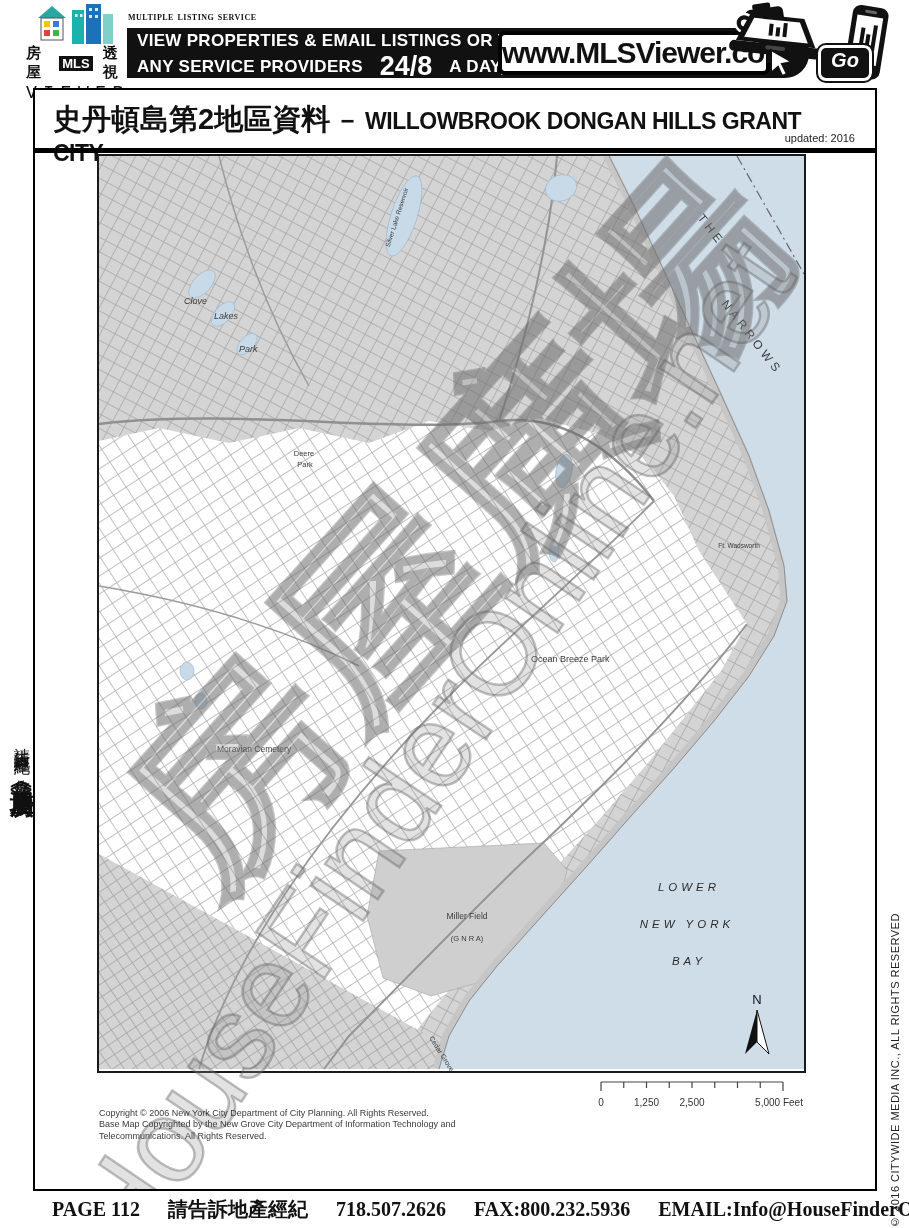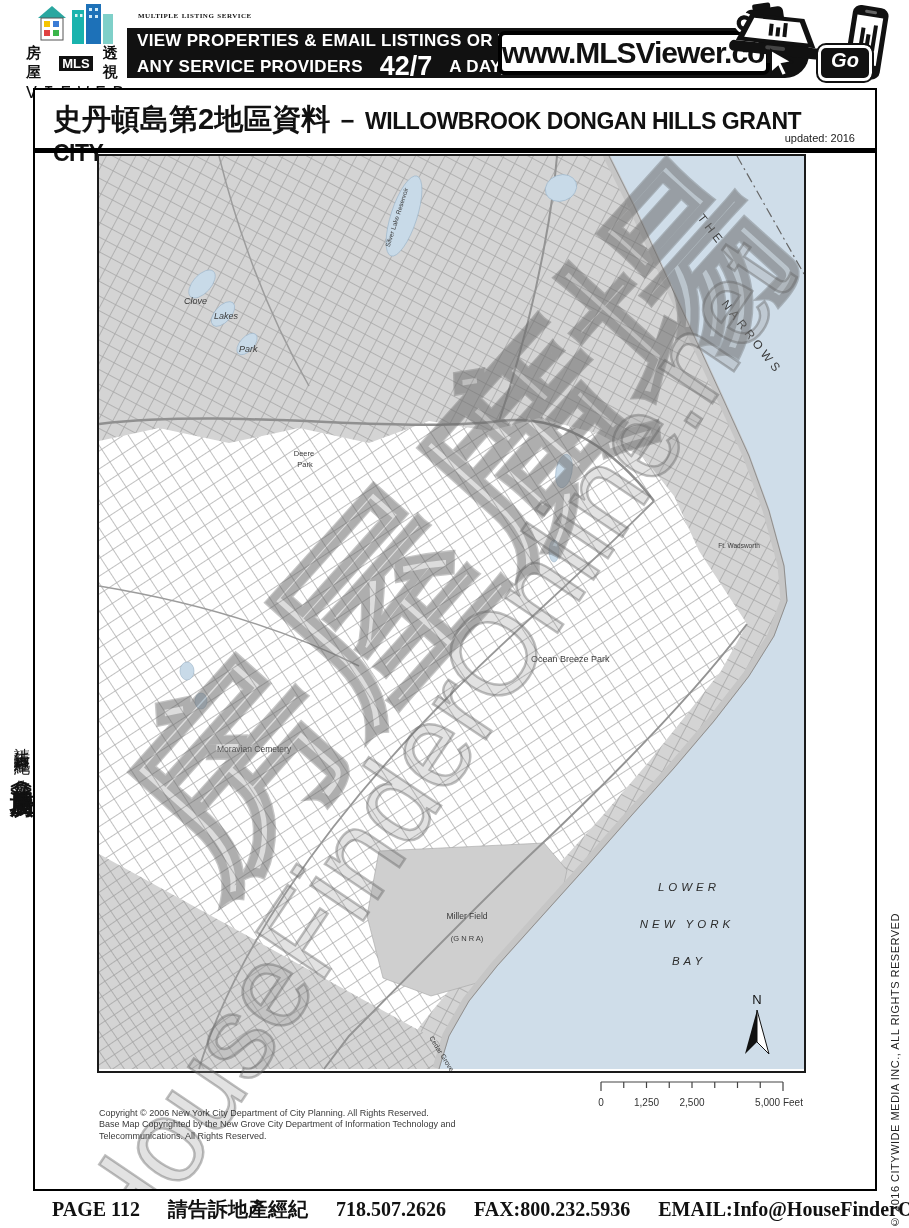--- a/index.html
+++ b/index.html
@@ -6,22 +6,22 @@
   html,body { width:909px; height:1228px; background:#fff; overflow:hidden;
     font-family:"Liberation Sans", sans-serif; color:#111; position:relative; }
 
   
   .header { position:absolute; left:0; top:0; width:909px; height:86px; background:#fff; }
   .logo { position:absolute; left:26px; top:2px; width:100px; }
   .logo-art { display:block; margin-left:10px; }
   .logo-line { display:flex; align-items:center; gap:10px; font-weight:bold; font-size:15px; margin-top:-2px; }
   .logo-mls { background:#111; color:#fff; padding:0 3px; font-size:13px; font-weight:bold; }
   .logo-viewer { font-family:Liberation Mono, monospace; font-size:18px; letter-spacing:6.5px; margin-top:1px; }
-  .mls-service { position:absolute; left:138px; top:9px; font-family:"Liberation Serif", serif;
-    font-weight:bold; font-size:10px; font-variant:small-caps; text-transform:lowercase; letter-spacing:0.5px; }
+  .mls-service { position:absolute; left:128px; top:9px; font-family:"Liberation Serif", serif;
+    font-weight:bold; font-size:12px; font-variant:small-caps; text-transform:lowercase; letter-spacing:0.5px; }
   .banner { position:absolute; left:127px; top:28px; width:682px; height:50px; background:#111;
     border-radius:0 24px 24px 0; color:#fff; padding:3px 0 0 10px; }
   .banner-l1 { font-size:17px; font-weight:bold; letter-spacing:0.3px; white-space:nowrap; }
   .banner-l2 { font-size:17px; font-weight:bold; letter-spacing:0.3px; white-space:nowrap; display:flex; align-items:center; gap:17px; }
   .banner-l2 .big { font-size:27px; letter-spacing:0; }
   .urlbox { position:absolute; left:498px; top:31px; width:272px; height:44px; background:#fff;
     border:4px solid #000; border-radius:7px; text-align:center; line-height:36px;
     font-size:30px; font-weight:bold; letter-spacing:-1px; color:#111; white-space:nowrap; }
   .go-btn { position:absolute; left:818px; top:45px; width:54px; height:36px; background:#111;
     border:3px solid #fff; outline:2px solid #111; border-radius:8px; color:#fff;
@@ -102,21 +102,21 @@
     </div>
     <div class="logo-viewer">VIEWER</div>
   </div>
 
   <div class="mls-service">Multiple Listing Service</div>
 
   <div class="banner">
     <div class="banner-l1">VIEW PROPERTIES &amp; EMAIL LISTINGS OR TO SEARCH</div>
     <div class="banner-l2">
       <span>ANY SERVICE PROVIDERS</span>
-      <span class="big">42/7</span>
+      <span class="big">24/8</span>
       <span>A DAY,</span>
       <span class="big">365</span>
       <span>DAYS</span>
     </div>
   </div>
 
   <div class="urlbox">www.MLSViewer.com</div>
 
   <svg class="hicon" style="left:733px; top:0px;" width="66" height="52" viewBox="0 0 66 52">
     <g transform="rotate(-8 33 26)">

